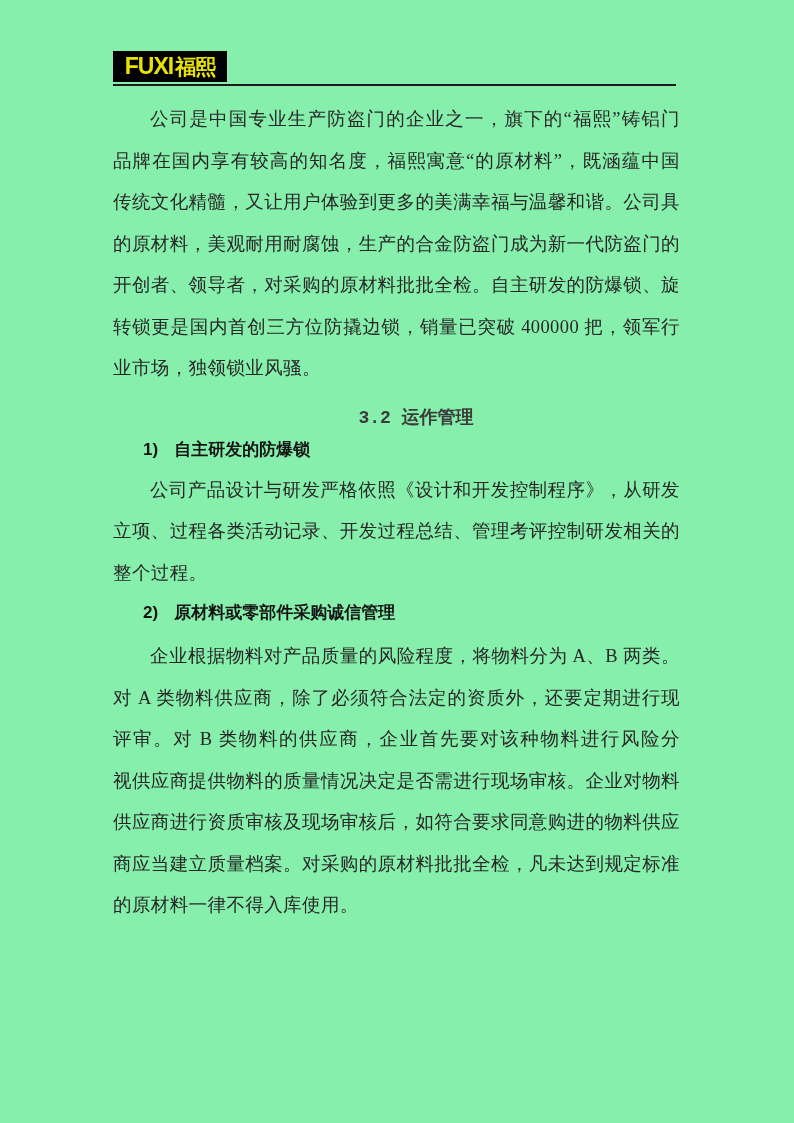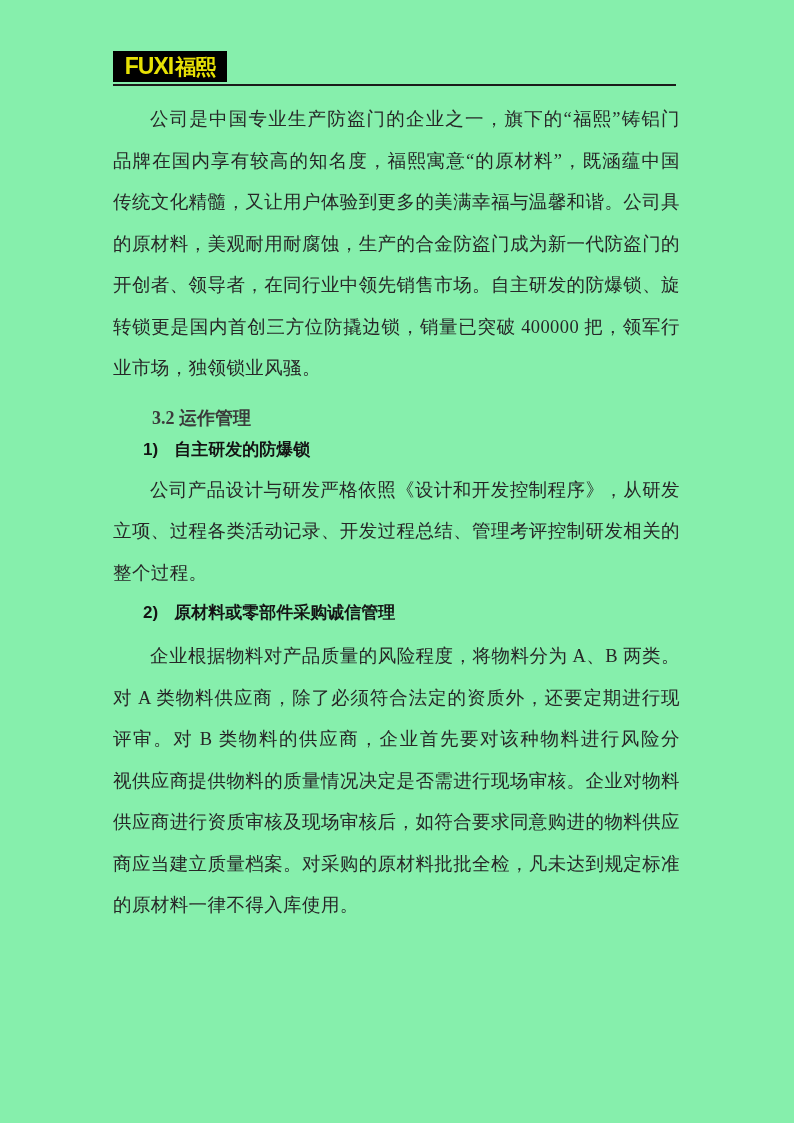--- a/index.html
+++ b/index.html
@@ -47,23 +47,24 @@
     overflow:hidden;
     text-align:justify;
     text-align-last:justify;
     letter-spacing:0.4px;
   }
   .line.first{text-indent:37px;}
   .line.end{text-align-last:left;}
   
   .sec-heading{
     margin:16px 114px 0 152px;
-    font-family:Liberation Serif, serif;
+    font-family:Liberation Mono, monospace;
     font-weight:600;font-size:18px;line-height:24px;
     color:#3b3b3b;
+    text-align:center;
   }
   .sub-heading{
     margin:8px 114px 0 143px;
     font-family:"Liberation Sans","DejaVu Sans",sans-serif;
     font-weight:700;font-size:17px;line-height:24px;
     color:#141414;
   }
   .sub-heading .num{display:inline-block;margin-right:16px;}
   .mt7{margin-top:7px;}
   .mt8{margin-top:8px;}
@@ -82,21 +83,21 @@
     <div class="header-rule"></div>
   </header>
 
   <main class="content">
 
     <div class="para">
         <div class="line first">公司是中国专业生产防盗门的企业之一，旗下的“福熙”铸铝门</div>
         <div class="line">品牌在国内享有较高的知名度，福熙寓意“的原材料”，既涵蕴中国</div>
         <div class="line">传统文化精髓，又让用户体验到更多的美满幸福与温馨和谐。公司具</div>
         <div class="line">的原材料，美观耐用耐腐蚀，生产的合金防盗门成为新一代防盗门的</div>
-        <div class="line">开创者、领导者，在同行业中领先销售市场。自主研发的防爆锁、旋</div>
+        <div class="line">开创者、领导者，对采购的原材料批批全检。自主研发的防爆锁、旋</div>
         <div class="line">转锁更是国内首创三方位防撬边锁，销量已突破 400000 把，领军行</div>
         <div class="line end">业市场，独领锁业风骚。</div>
       </div>
 
     <h2 class="sec-heading">3.2 运作管理</h2>
 
     <h3 class="sub-heading">
       <span class="num">1)</span><span>自主研发的防爆锁</span>
     </h3>
 

